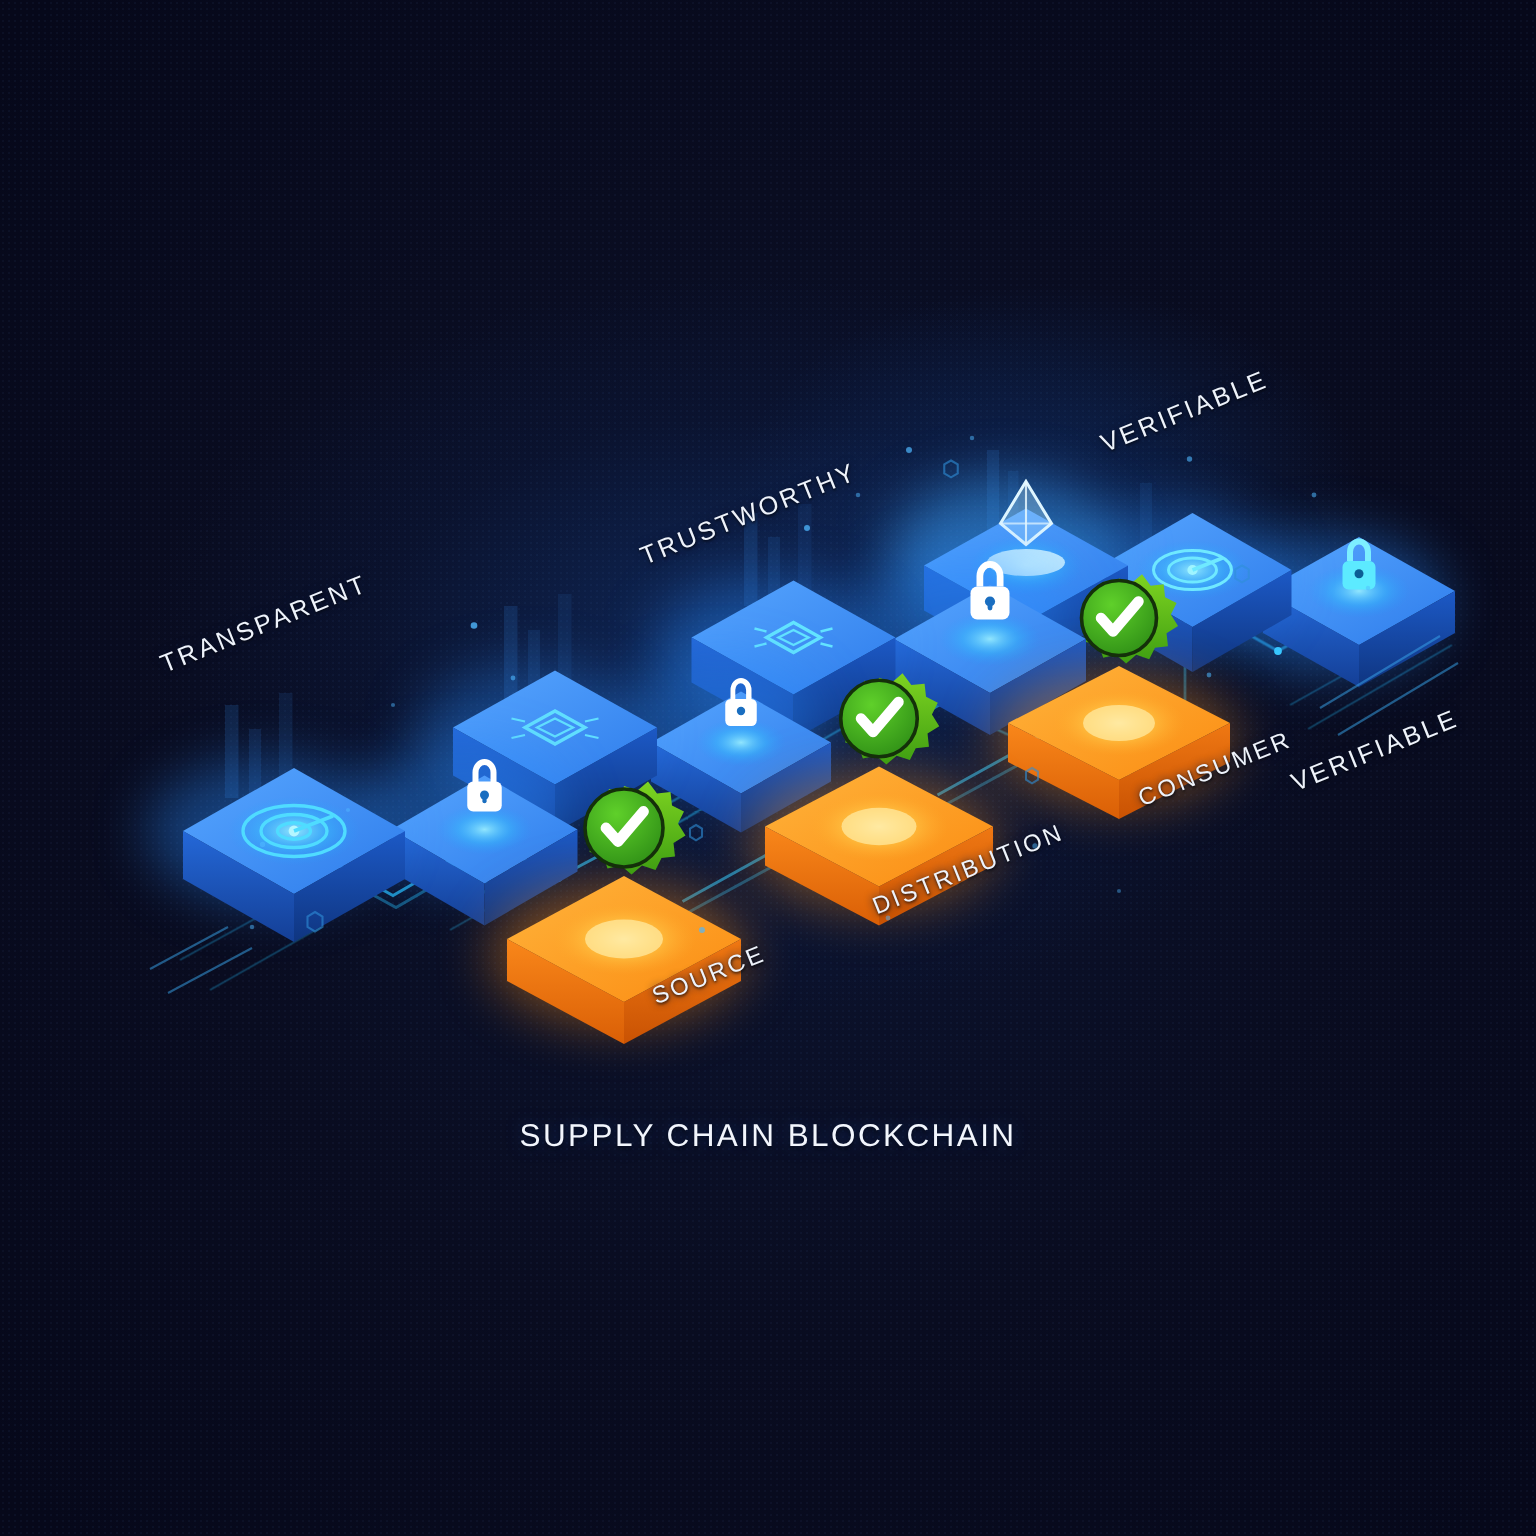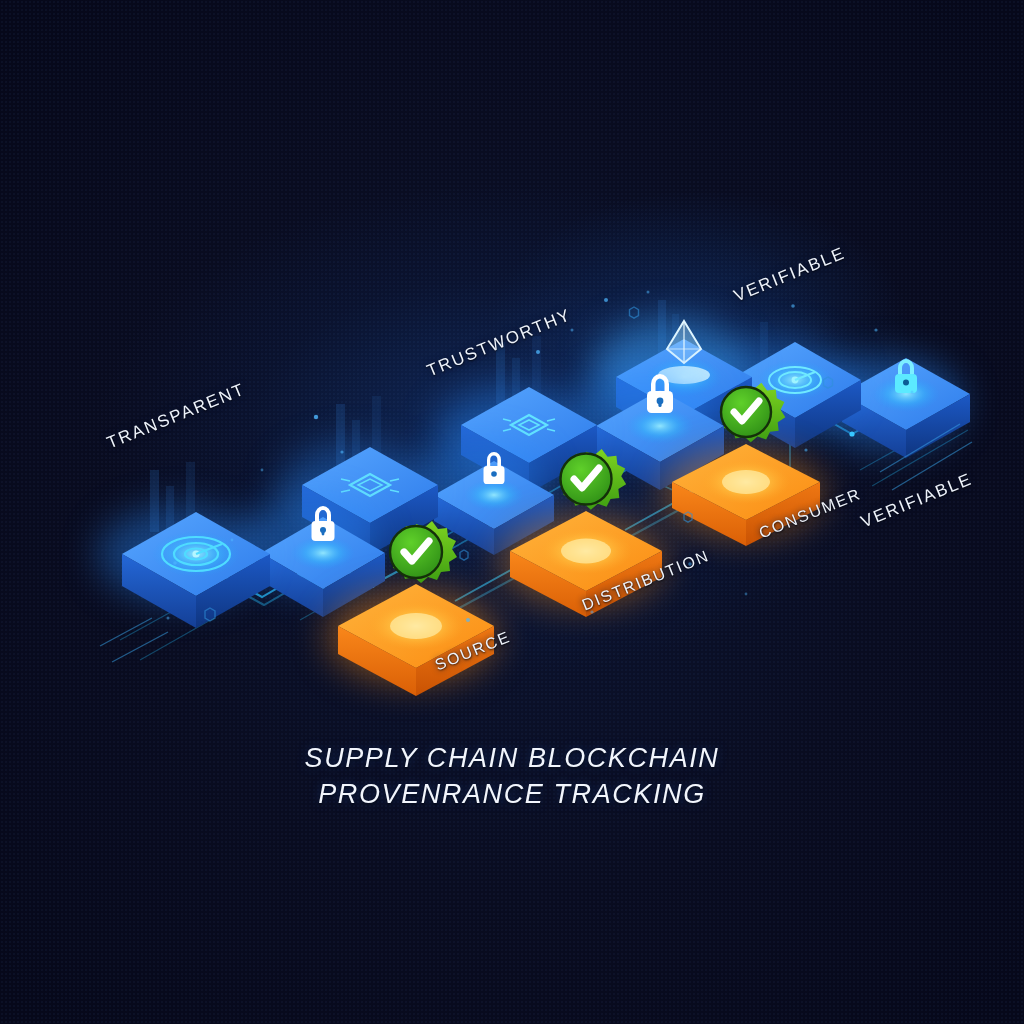--- a/index.html
+++ b/index.html
@@ -47,25 +47,24 @@
     transform-origin:left center;
   }
   .lab.attr { font-size:17px; letter-spacing:2.0px; }
   .lab.stage { font-size:16px; letter-spacing:1.9px; }
 
   
   #title {
     position:absolute; left:0; right:0; top:740px;
     text-align:center;
     color:#f2f6fd;
-    font-size:27px;
+    font-size:21px;
     letter-spacing:1.6px;
     line-height:36px;
     text-shadow:0 0 10px rgba(20,45,100,0.9), 0 2px 3px rgba(0,0,0,0.7);
-    font-style:italic;
   }
   #title .l2 { display:block; }
 </style>
 </head>
 <body>
 
 <div id="stage">
 
   <svg width="0" height="0" style="position:absolute" aria-hidden="true">
     <defs>
@@ -420,16 +419,15 @@
   <div class="lab attr" style="left:428px;top:362px;transform:rotate(-22deg)">TRUSTWORTHY</div>
   <div class="lab attr" style="left:735px;top:287px;transform:rotate(-22deg)">VERIFIABLE</div>
   <div class="lab attr" style="left:862px;top:513px;transform:rotate(-22deg)">VERIFIABLE</div>
 
   <div class="lab stage" style="left:436px;top:657px;transform:rotate(-22deg)">SOURCE</div>
   <div class="lab stage" style="left:583px;top:597px;transform:rotate(-22deg)">DISTRIBUTION</div>
   <div class="lab stage" style="left:760px;top:525px;transform:rotate(-22deg)">CONSUMER</div>
 
   <div id="title">
     <span class="l1">SUPPLY CHAIN BLOCKCHAIN</span>
-    <span class="l2">PROVENRANCE TRACKING</span>
   </div>
 
 </div>
 
 </body></html>

